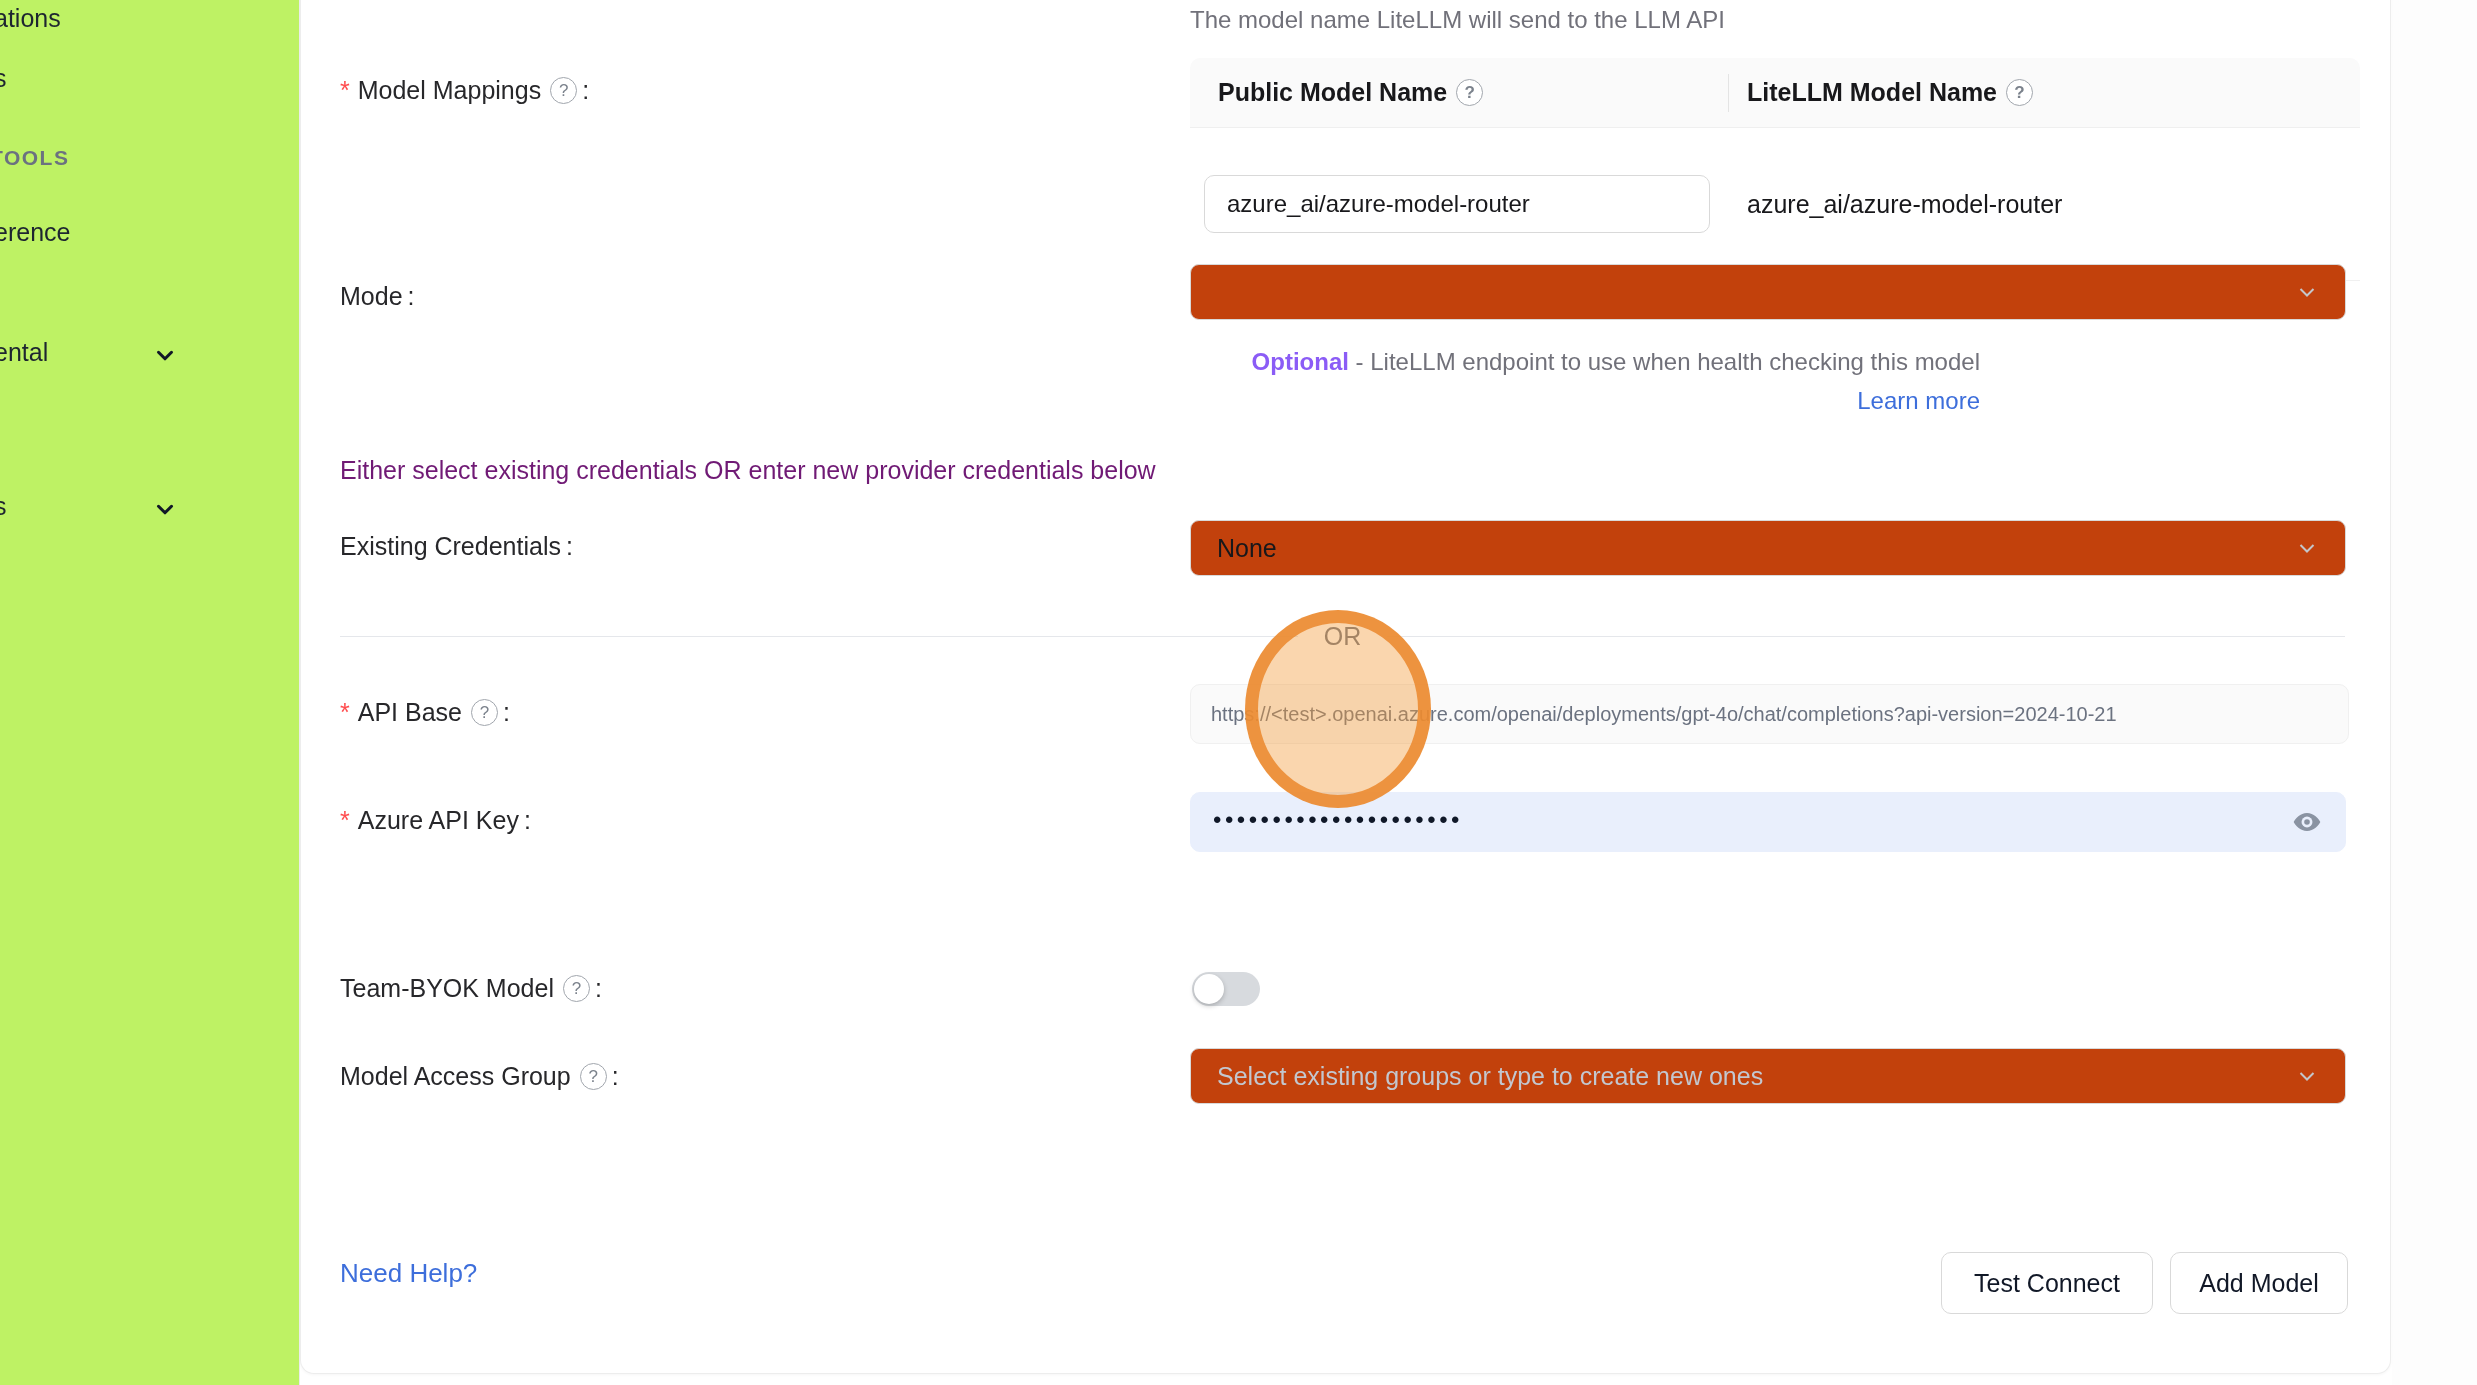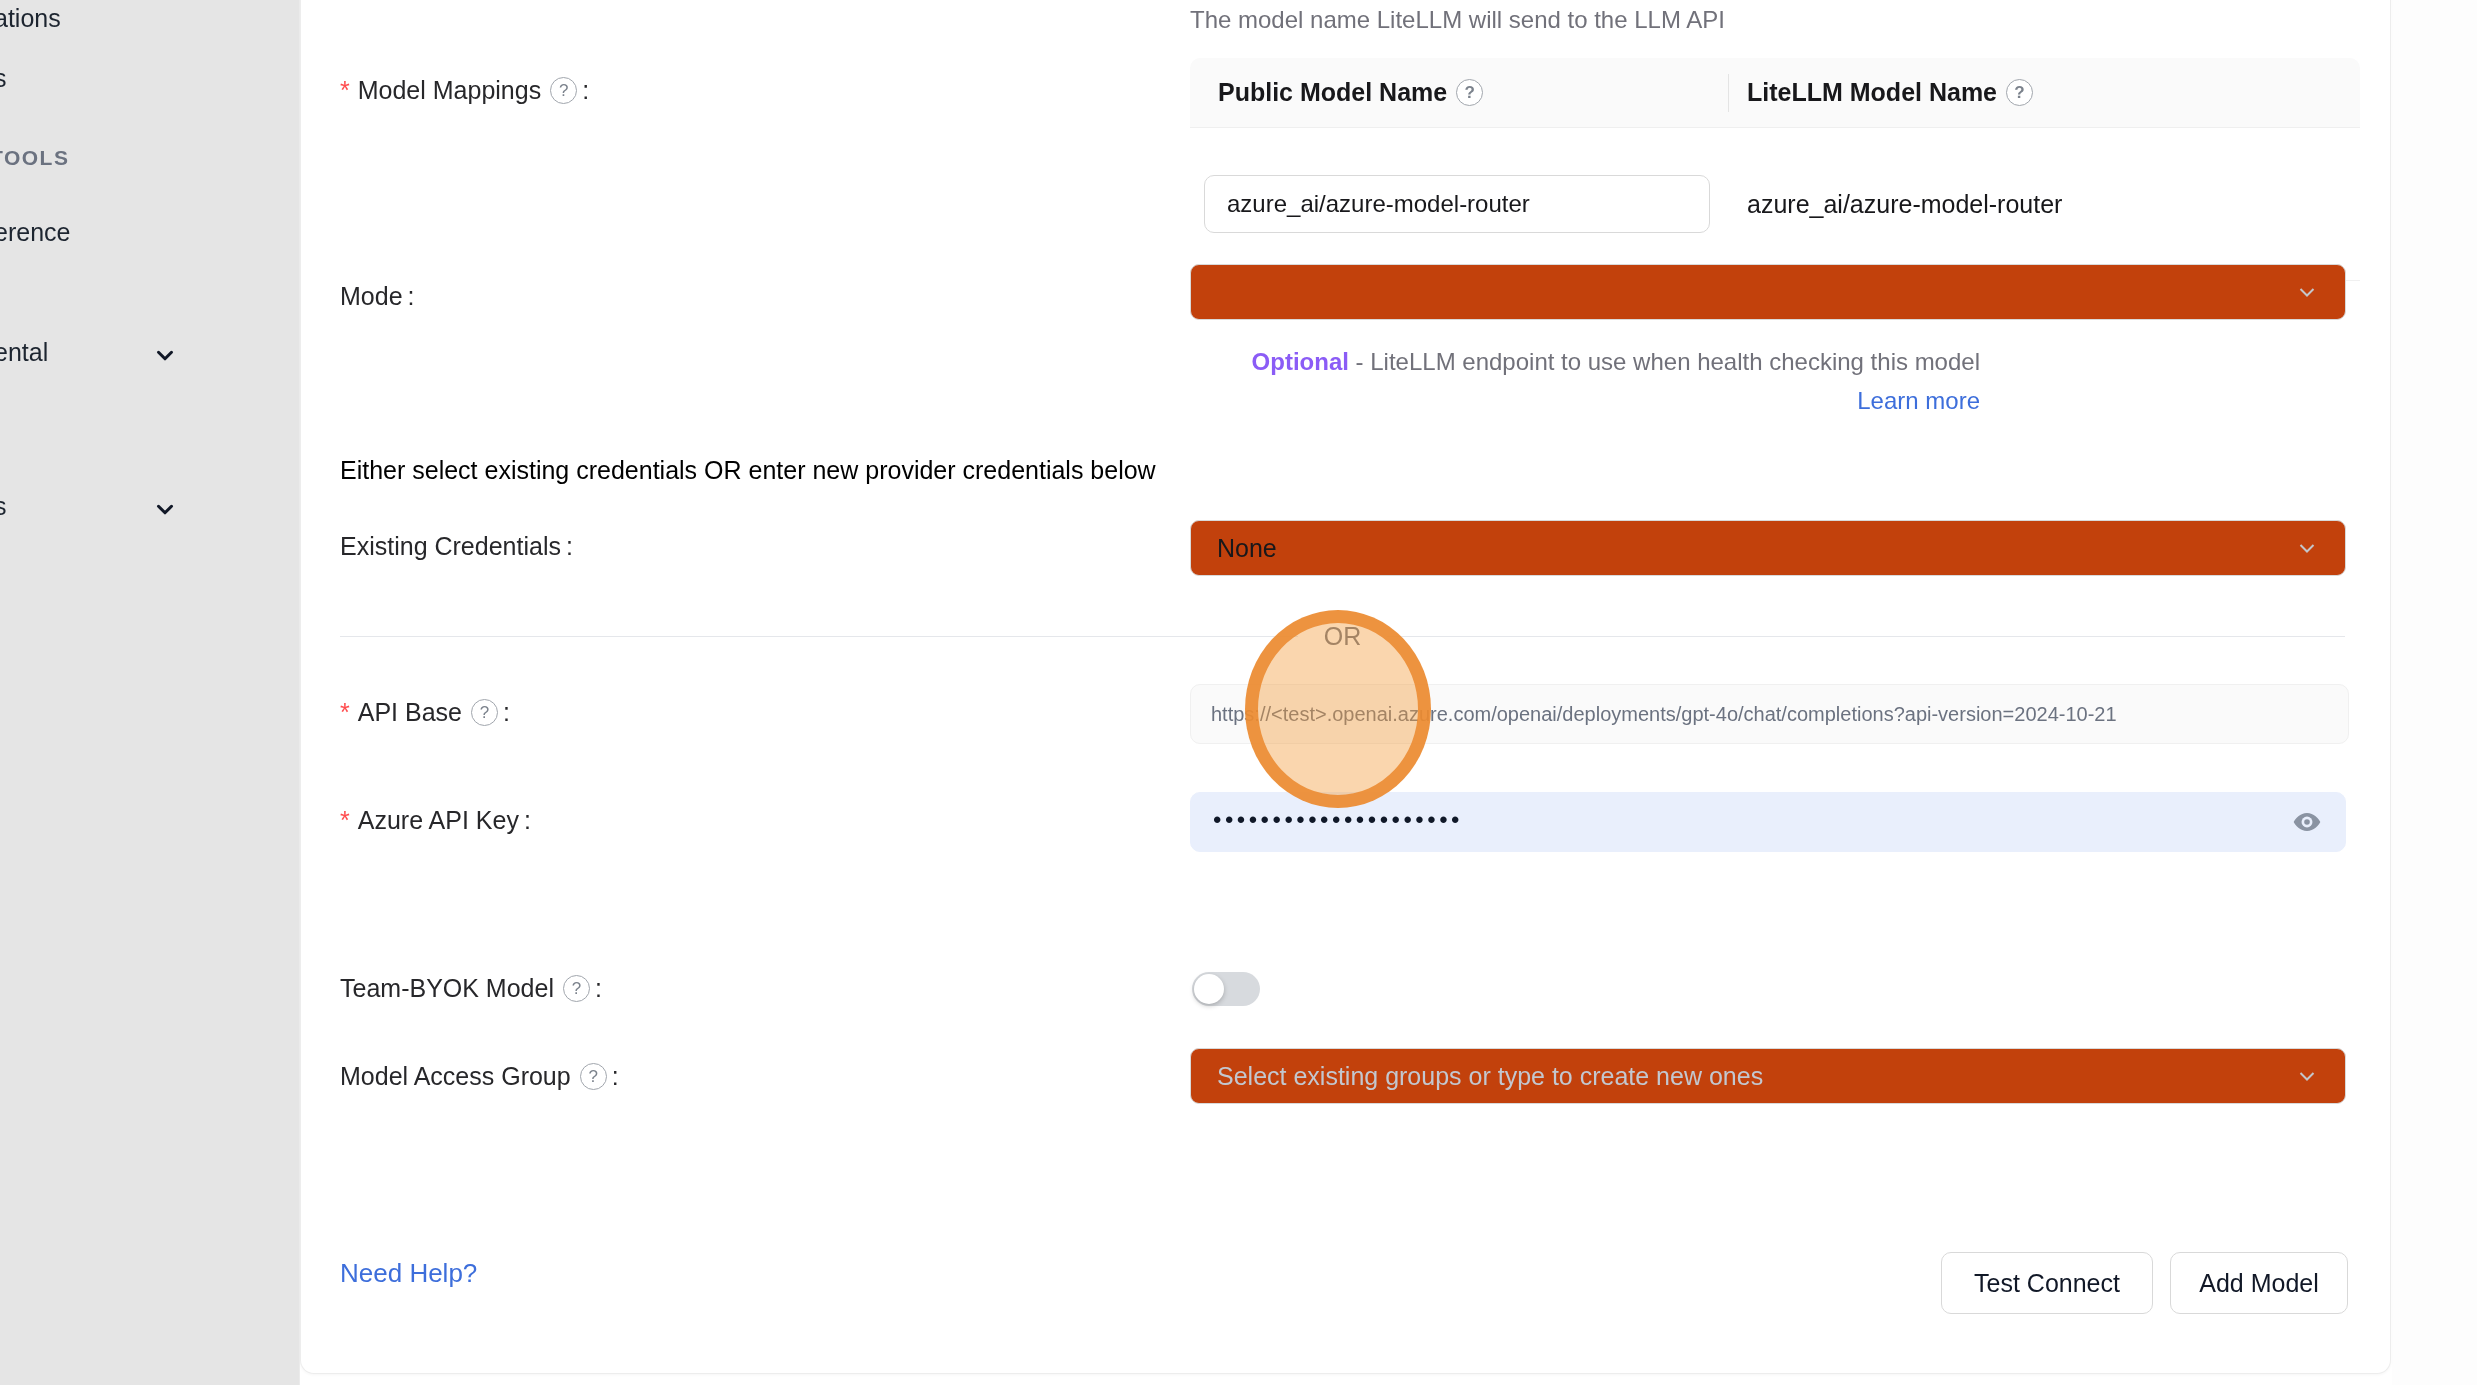--- a/index.html
+++ b/index.html
@@ -9,21 +9,21 @@
     background:#ffffff;
     color:#27272a;
     overflow:hidden;
     position:relative;
   }
   .page { position:absolute; inset:0; width:2477px; height:1385px; }
 
   
   .sidebar {
     position:absolute; left:0; top:0; width:300px; height:1385px;
-    background:#e5e5e5; border-right:1px solid #ebebeb; overflow:hidden; z-index:2;
+    background:#bef264; border-right:1px solid #ebebeb; overflow:hidden; z-index:2;
   }
   .side-item { position:absolute; left:-6px; font-size:25px; color:#1d2530; white-space:nowrap; display:flex; align-items:center; cursor:pointer; }
   .side-section { position:absolute; left:-10px; font-size:21px; letter-spacing:1.5px; color:#6b7280; font-weight:600; }
   .side-chev { position:absolute; width:26px; height:26px; }
 
   
   .card {
     position:absolute; left:300px; top:-16px; width:2091px; height:1390px;
     background:#ffffff; border:1px solid #ededed; border-top:none;
     border-radius:0 0 14px 14px; box-shadow:0 1px 3px rgba(0,0,0,.04); z-index:1;
@@ -182,21 +182,21 @@
     <span class="chev">
       <svg width="24" height="24" viewBox="0 0 24 24">
           <path d="M5.5 9l6.5 6.5L18.5 9" fill="none" stroke="#c4c6ca" stroke-width="2"></path>
         </svg>
     </span>
   </div>
   <div class="abs muted" style="left:1190px; top:342px; width:790px; font-size:24px; line-height:39px;">
     <b style="color:#8b5cf6;">Optional</b><span> - LiteLLM endpoint to use when health checking this model </span><span class="link">Learn more</span>
   </div>
 
-  <div class="abs" style="left:340px; top:456px; font-size:25px; color:#000000;">Either select existing credentials OR enter new provider credentials below</div>
+  <div class="abs" style="left:340px; top:456px; font-size:25px; color:#701a75;">Either select existing credentials OR enter new provider credentials below</div>
 
   <div class="abs lbl" style="left:340px; top:532px;">
     <span>Existing Credentials</span>
     <span class="colon">:</span>
   </div>
   <div class="abs sel" style="left:1190px; top:520px; width:1156px; height:56px;">
     <span>None</span>
     <span class="chev">
       <svg width="24" height="24" viewBox="0 0 24 24">
           <path d="M5.5 9l6.5 6.5L18.5 9" fill="none" stroke="#c4c6ca" stroke-width="2"></path>

